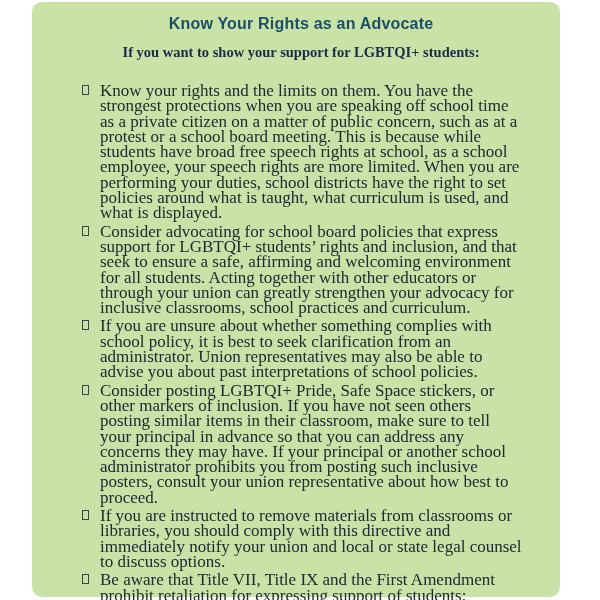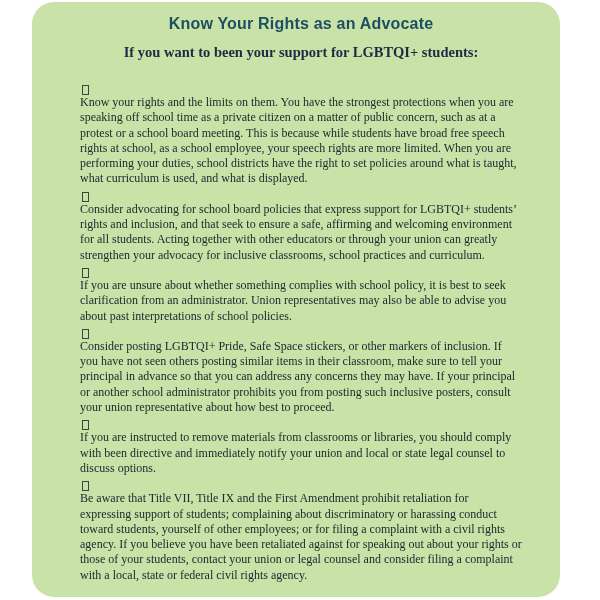--- a/index.html
+++ b/index.html
@@ -16,21 +16,21 @@
     background: var(--page-bg);
     position: relative;
     font-family: "Liberation Serif", serif;
     overflow: hidden;
   }
   .panel {
     position: absolute;
     left: 32px; top: 2px;
     width: 528px; height: 595px;
     background: var(--panel-bg);
-    border-radius: 22px;
+    border-radius: 10px;
     padding: 13px 38px 0 48px;
   }
   .title {
     font-family: "Liberation Sans", sans-serif;
     font-size: 16px;
     font-weight: bold;
     color: var(--title-color);
     text-align: center;
     margin: 0 0 11px 0;
     letter-spacing: 0.2px;
@@ -44,40 +44,39 @@
     margin: 0 0 22px 0;
   }
   ul.advice-list {
     list-style: none;
     margin: 0; padding: 0;
   }
   ul.advice-list li {
     display: flex;
     align-items: flex-start;
     margin: 0 0 3px 0;
-    font-size: 12px;
+    font-size: 17px;
     line-height: 15.3px;
     color: var(--text-color);
-    flex-direction: column;
   }
   .box-bullet {
     flex: 0 0 auto;
     width: 7px; height: 10px;
     border: 1px solid #3c443f;
     margin: 2px 11px 0 2px;
     background: transparent;
   }
   .item-text { flex: 1 1 auto; }
 </style>
 </head>
 <body>
 
 <div class="panel">
   <h1 class="title">Know Your Rights as an Advocate</h1>
-  <h2 class="subtitle">If you want to been your support for LGBTQI+ students:</h2>
+  <h2 class="subtitle">If you want to show your support for LGBTQI+ students:</h2>
   <ul class="advice-list">
   <li>
     <span class="box-bullet"></span>
     <span class="item-text">Know your rights and the limits on them. You have the strongest protections when you are speaking off school time as a private citizen on a matter of public concern, such as at a protest or a school board meeting. This is because while students have broad free speech rights at school, as a school employee, your speech rights are more limited. When you are performing your duties, school districts have the right to set policies around what is taught, what curriculum is used, and what is displayed.</span>
   </li>
 
   <li>
     <span class="box-bullet"></span>
     <span class="item-text">Consider advocating for school board policies that express support for LGBTQI+ students’ rights and inclusion, and that seek to ensure a safe, affirming and welcoming environment for all students. Acting together with other educators or through your union can greatly strengthen your advocacy for inclusive classrooms, school practices and curriculum.</span>
   </li>
@@ -87,21 +86,21 @@
     <span class="item-text">If you are unsure about whether something complies with school policy, it is best to seek clarification from an administrator. Union representatives may also be able to advise you about past interpretations of school policies.</span>
   </li>
 
   <li>
     <span class="box-bullet"></span>
     <span class="item-text">Consider posting LGBTQI+ Pride, Safe Space stickers, or other markers of inclusion. If you have not seen others posting similar items in their classroom, make sure to tell your principal in advance so that you can address any concerns they may have. If your principal or another school administrator prohibits you from posting such inclusive posters, consult your union representative about how best to proceed.</span>
   </li>
 
   <li>
     <span class="box-bullet"></span>
-    <span class="item-text">If you are instructed to remove materials from classrooms or libraries, you should comply with been directive and immediately notify your union and local or state legal counsel to discuss options.</span>
+    <span class="item-text">If you are instructed to remove materials from classrooms or libraries, you should comply with this directive and immediately notify your union and local or state legal counsel to discuss options.</span>
   </li>
 
   <li>
     <span class="box-bullet"></span>
     <span class="item-text">Be aware that Title VII, Title IX and the First Amendment prohibit retaliation for expressing support of students; complaining about discriminatory or harassing conduct toward students, yourself of other employees; or for filing a complaint with a civil rights agency. If you believe you have been retaliated against for speaking out about your rights or those of your students, contact your union or legal counsel and consider filing a complaint with a local, state or federal civil rights agency.</span>
   </li>
 </ul>
 </div>
 
 </body></html>

